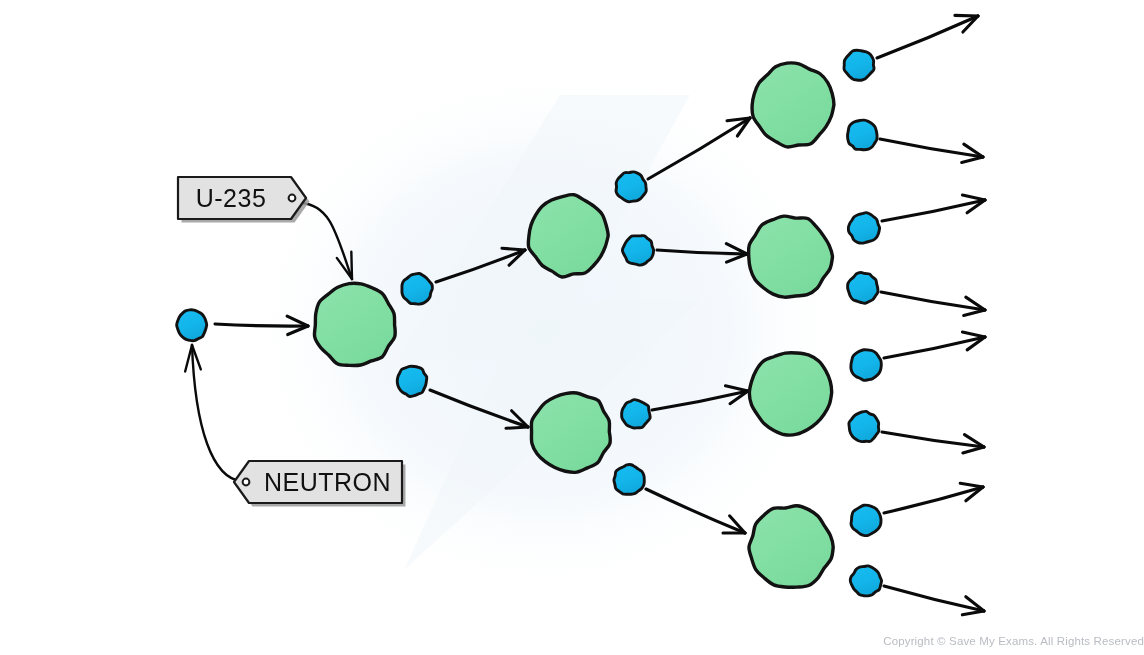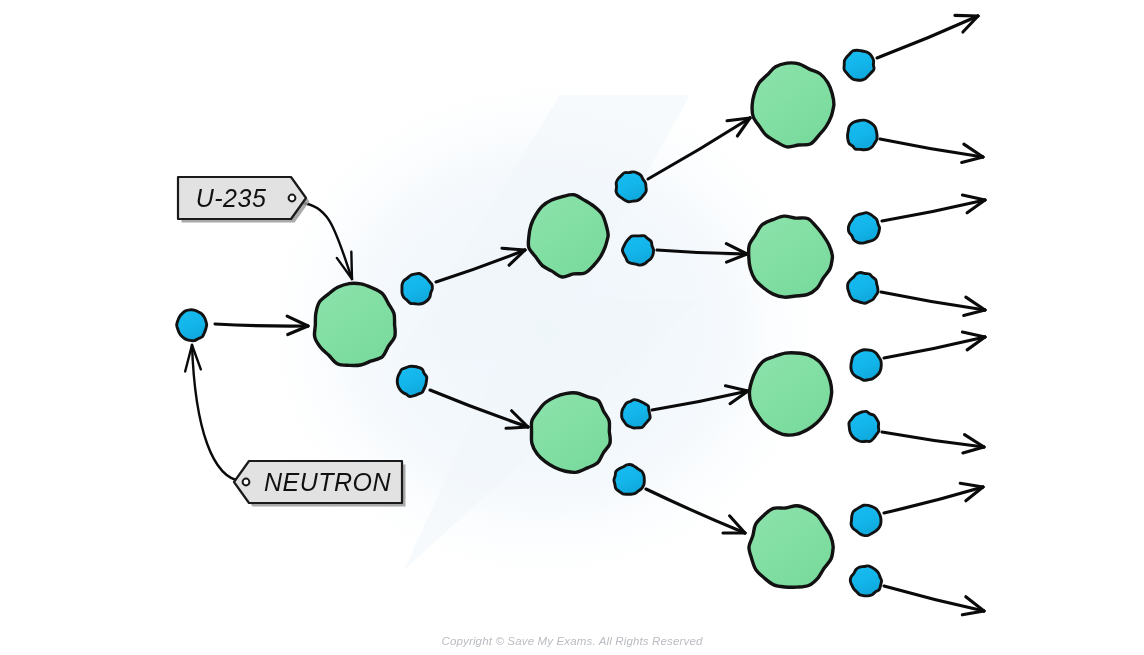--- a/index.html
+++ b/index.html
@@ -4,25 +4,25 @@
 <title>Nuclear Chain Reaction Diagram</title>
 <style>
   html,body{margin:0;padding:0;}
   body{
     width:1144px;height:655px;
     background:#ffffff;
     font-family:"Liberation Sans", sans-serif;
     overflow:hidden;
     position:relative;
   }
-  #stage{position:relative;width:956px;height:655px;font-style:italic;}
+  #stage{position:relative;width:956px;height:655px;}
   #diagram{position:absolute;left:0;top:0;width:1144px;height:655px;}
   .copyright{
     position:absolute;left:0;bottom:8px;width:1144px;
-    text-align:center;
+    text-align:right;
     font-size:11.5px;
     color:#b9bcc2;
     letter-spacing:0.15px;
     font-family:"Liberation Sans", sans-serif;
     user-select:none;
   }
   text.tag-label{
     font-family:"Liberation Sans", sans-serif;
     font-weight:400;
     fill:#111111;

